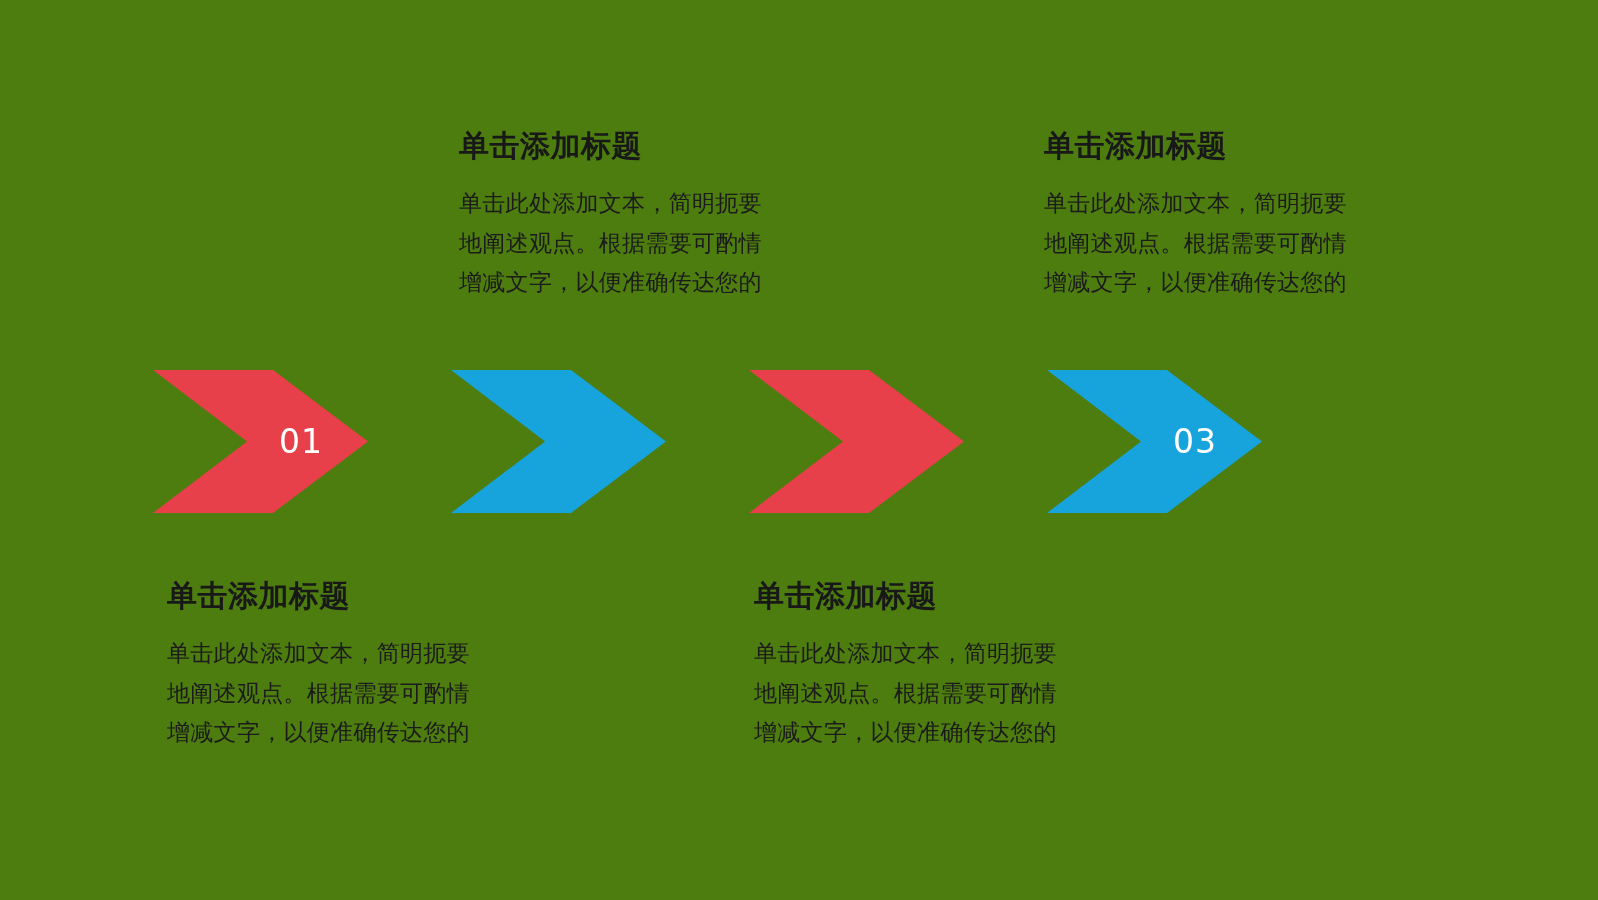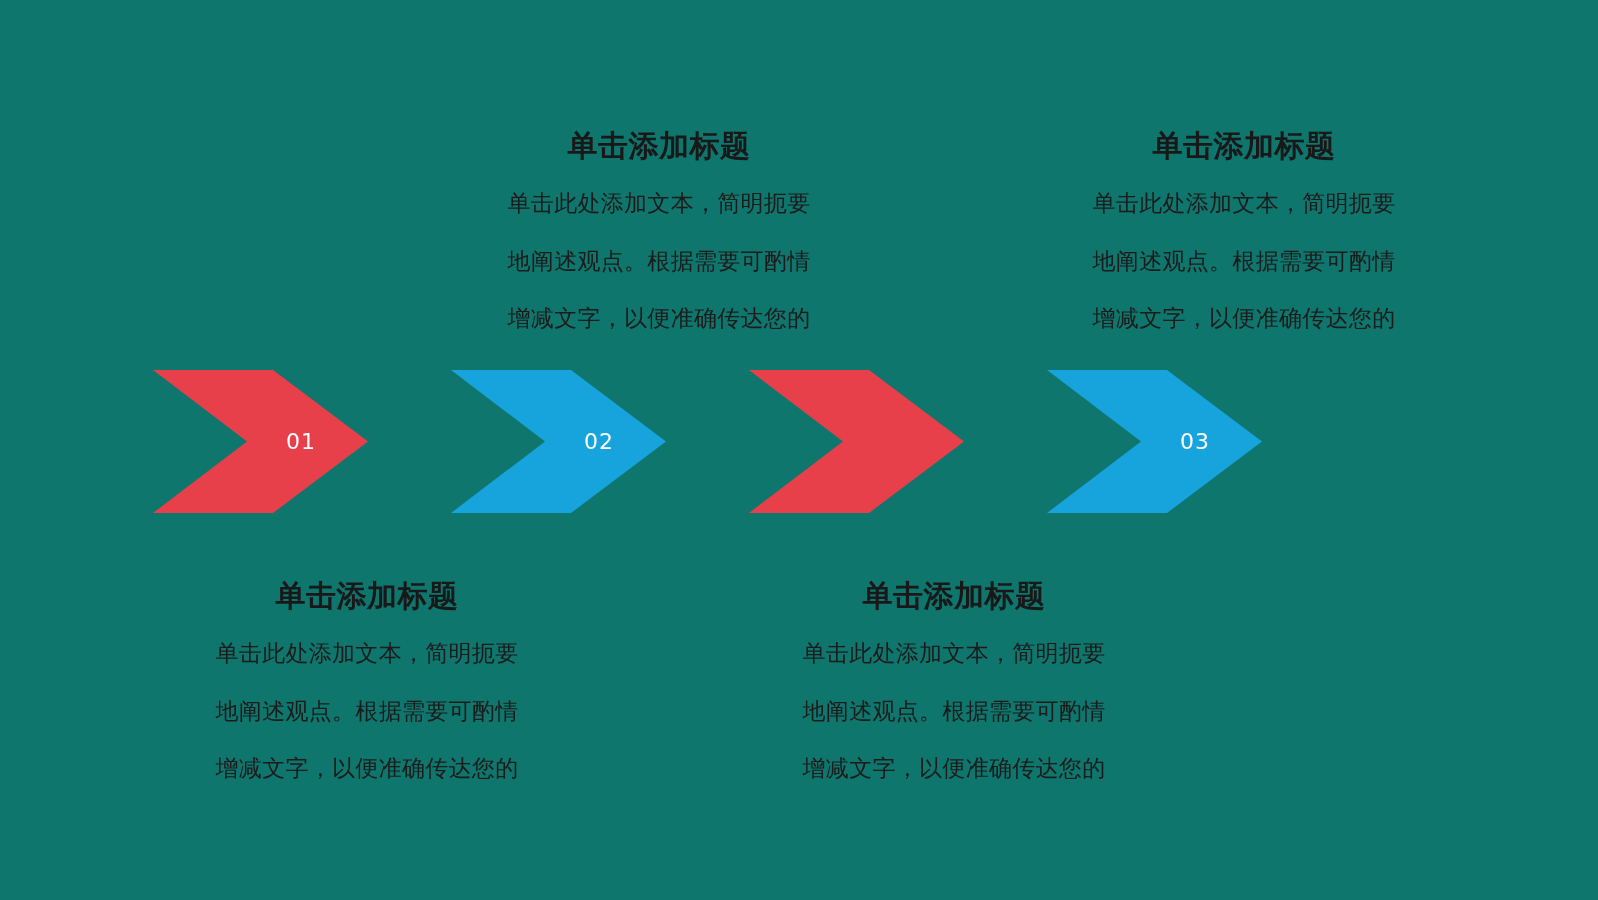--- a/index.html
+++ b/index.html
@@ -9,22 +9,21 @@
   body {
     width: 1598px;
     height: 900px;
     overflow: hidden;
     font-family: "Liberation Sans", "DejaVu Sans", sans-serif;
   }
   #slide {
     position: relative;
     width: 1598px;
     height: 900px;
-    background: #0f766e;
-    text-align: center;
+    background: #4d7c0f;
   }
 
   
   .txt-block {
     position: absolute;
     width: 400px;
   }
   .blk-title {
     font-size: 30px;
     font-weight: bold;
@@ -38,21 +37,20 @@
     font-size: 23px;
     font-weight: normal;
     color: #1b1b1b;
     line-height: 1.72;
     letter-spacing: 0.3px;
     margin: 0;
   }
   .blk-body .ln {
     display: block;
     white-space: nowrap;
-    margin-top: 18px;
   }
 
   
   #block-top-1    { left: 459px;  top: 128px; }
   #block-top-2    { left: 1044px; top: 128px; }
   #block-bottom-1 { left: 167px;  top: 578px; }
   #block-bottom-2 { left: 754px;  top: 578px; }
 
   
   .chevron {
@@ -69,21 +67,21 @@
   .chev-num {
     position: absolute;
     top: 0;
     left: 112px;
     width: 72px;
     height: 143px;
     display: flex;
     align-items: center;
     justify-content: center;
     color: #ffffff;
-    font-size: 22px;
+    font-size: 33px;
     font-weight: normal;
     letter-spacing: 1px;
     font-family: "DejaVu Sans", "Liberation Sans", sans-serif;
     pointer-events: none;
   }
   #chevron-1 { left: 153px; }
   #chevron-2 { left: 451px; }
   #chevron-3 { left: 749px; }
   #chevron-4 { left: 1047px; }
 </style>
@@ -114,21 +112,20 @@
     <svg viewBox="0 0 215 143" xmlns="http://www.w3.org/2000/svg">
       <polygon points="0,0 120,0 215,71.5 120,143 0,143 94,71.5" fill="#e8404a"></polygon>
     </svg>
     <span class="chev-num">01</span>
   </div>
 
   <div class="chevron" id="chevron-2">
     <svg viewBox="0 0 215 143" xmlns="http://www.w3.org/2000/svg">
       <polygon points="0,0 120,0 215,71.5 120,143 0,143 94,71.5" fill="#17a3dc"></polygon>
     </svg>
-    <span class="chev-num">02</span>
   </div>
 
   <div class="chevron" id="chevron-3">
     <svg viewBox="0 0 215 143" xmlns="http://www.w3.org/2000/svg">
       <polygon points="0,0 120,0 215,71.5 120,143 0,143 94,71.5" fill="#e8404a"></polygon>
     </svg>
   </div>
 
   <div class="chevron" id="chevron-4">
     <svg viewBox="0 0 215 143" xmlns="http://www.w3.org/2000/svg">

